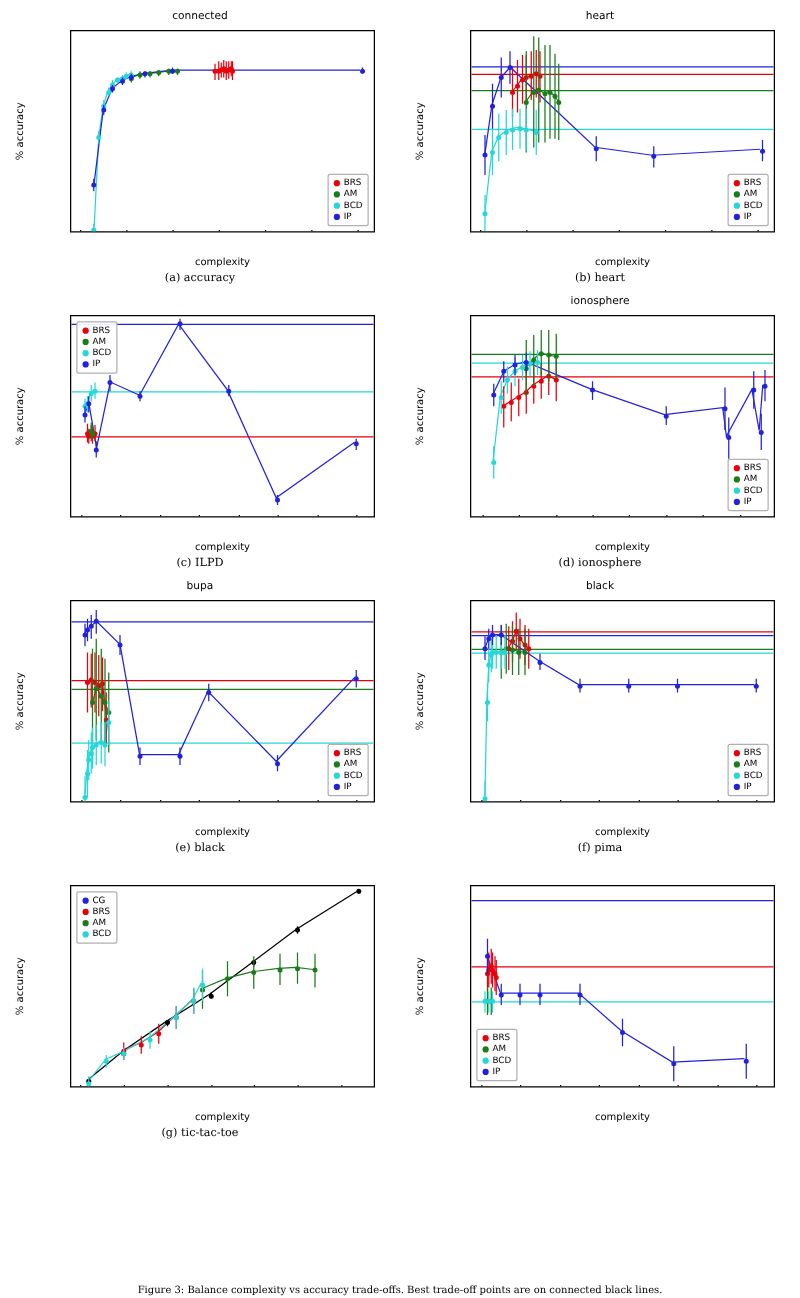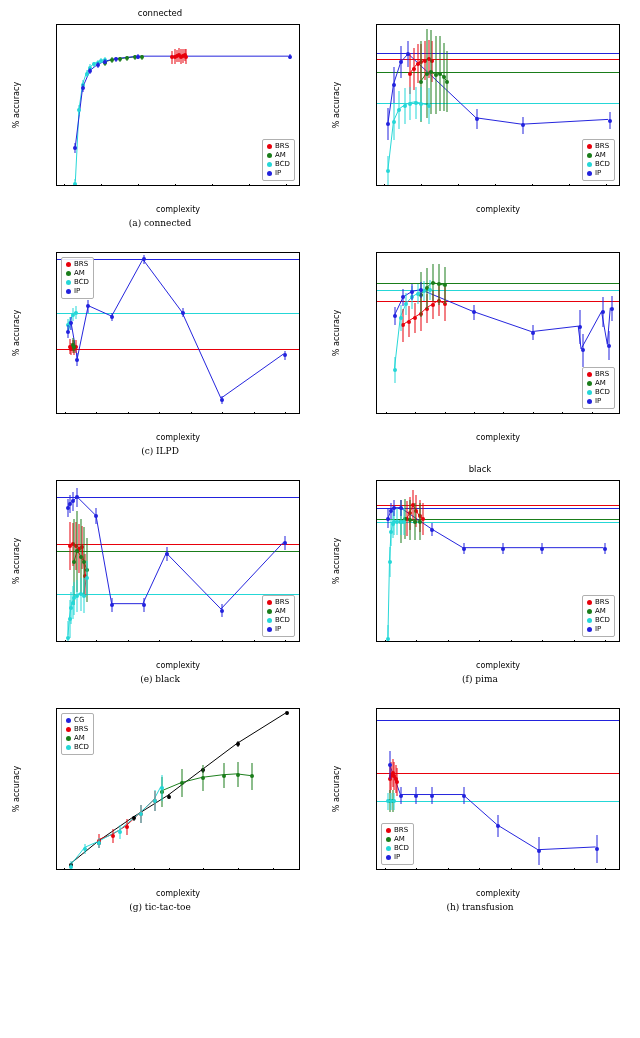--- a/index.html
+++ b/index.html
@@ -137,24 +137,25 @@
                   <span class="dot" style="background: rgb(37, 215, 215);"></span>
                   <span class="lbl">BCD</span>
                 </div>
                 <div class="lrow">
                   <span class="dot" style="background: rgb(34, 34, 221);"></span>
                   <span class="lbl">IP</span>
                 </div>
               </div>
             </div>
           </div>
-          <div class="caption">(a) connected</div>
+          <div class="caption">(a) accuracy</div>
         </div>
         <div class="cell">
           <div class="panel">
+            <div class="ptitle">heart</div>
             <div class="ylabel-wrap">
               <div class="ylabel">% accuracy</div>
             </div>
             <div class="xlabel">complexity</div>
             <div class="plotbox">
               <div class="ytickmark" style="top: 141.75px;"></div>
               <div class="ytickmark" style="top: 121.5px;"></div>
               <div class="ytickmark" style="top: 101.25px;"></div>
               <div class="ytickmark" style="top: 81px;"></div>
               <div class="ytickmark" style="top: 60.75px;"></div>
@@ -249,20 +250,21 @@
                   <span class="dot" style="background: rgb(37, 215, 215);"></span>
                   <span class="lbl">BCD</span>
                 </div>
                 <div class="lrow">
                   <span class="dot" style="background: rgb(34, 34, 221);"></span>
                   <span class="lbl">IP</span>
                 </div>
               </div>
             </div>
           </div>
+          <div class="caption">(b) heart</div>
         </div>
       </div>
       <div class="row">
         <div class="cell">
           <div class="panel">
             <div class="ylabel-wrap">
               <div class="ylabel">% accuracy</div>
             </div>
             <div class="xlabel">complexity</div>
             <div class="plotbox">
@@ -348,20 +350,21 @@
                   <span class="dot" style="background: rgb(34, 34, 221);"></span>
                   <span class="lbl">IP</span>
                 </div>
               </div>
             </div>
           </div>
           <div class="caption">(c) ILPD</div>
         </div>
         <div class="cell">
           <div class="panel">
+            <div class="ptitle">ionosphere</div>
             <div class="ylabel-wrap">
               <div class="ylabel">% accuracy</div>
             </div>
             <div class="xlabel">complexity</div>
             <div class="plotbox">
               <div class="ytickmark" style="top: 138.857px;"></div>
               <div class="ytickmark" style="top: 115.714px;"></div>
               <div class="ytickmark" style="top: 92.5714px;"></div>
               <div class="ytickmark" style="top: 69.4286px;"></div>
               <div class="ytickmark" style="top: 46.2857px;"></div>
@@ -459,25 +462,27 @@
                   <span class="dot" style="background: rgb(37, 215, 215);"></span>
                   <span class="lbl">BCD</span>
                 </div>
                 <div class="lrow">
                   <span class="dot" style="background: rgb(34, 34, 221);"></span>
                   <span class="lbl">IP</span>
                 </div>
               </div>
             </div>
           </div>
+          <div class="caption">(d) ionosphere</div>
         </div>
       </div>
       <div class="row">
         <div class="cell">
           <div class="panel">
+            <div class="ptitle">bupa</div>
             <div class="ylabel-wrap">
               <div class="ylabel">% accuracy</div>
             </div>
             <div class="xlabel">complexity</div>
             <div class="plotbox">
               <div class="ytickmark" style="top: 135px;"></div>
               <div class="ytickmark" style="top: 108px;"></div>
               <div class="ytickmark" style="top: 81px;"></div>
               <div class="ytickmark" style="top: 54px;"></div>
               <div class="ytickmark" style="top: 27px;"></div>
@@ -876,17 +881,17 @@
                   <span class="dot" style="background: rgb(37, 215, 215);"></span>
                   <span class="lbl">BCD</span>
                 </div>
                 <div class="lrow">
                   <span class="dot" style="background: rgb(34, 34, 221);"></span>
                   <span class="lbl">IP</span>
                 </div>
               </div>
             </div>
           </div>
-          <div class="caption">(h) transfusion</div>
         </div>
       </div>
     </div>
+  <div class="figcap">Figure 3: Balance complexity vs accuracy trade-offs. Best trade-off points are on connected black lines.</div>
 </div>
 
 </body></html>

